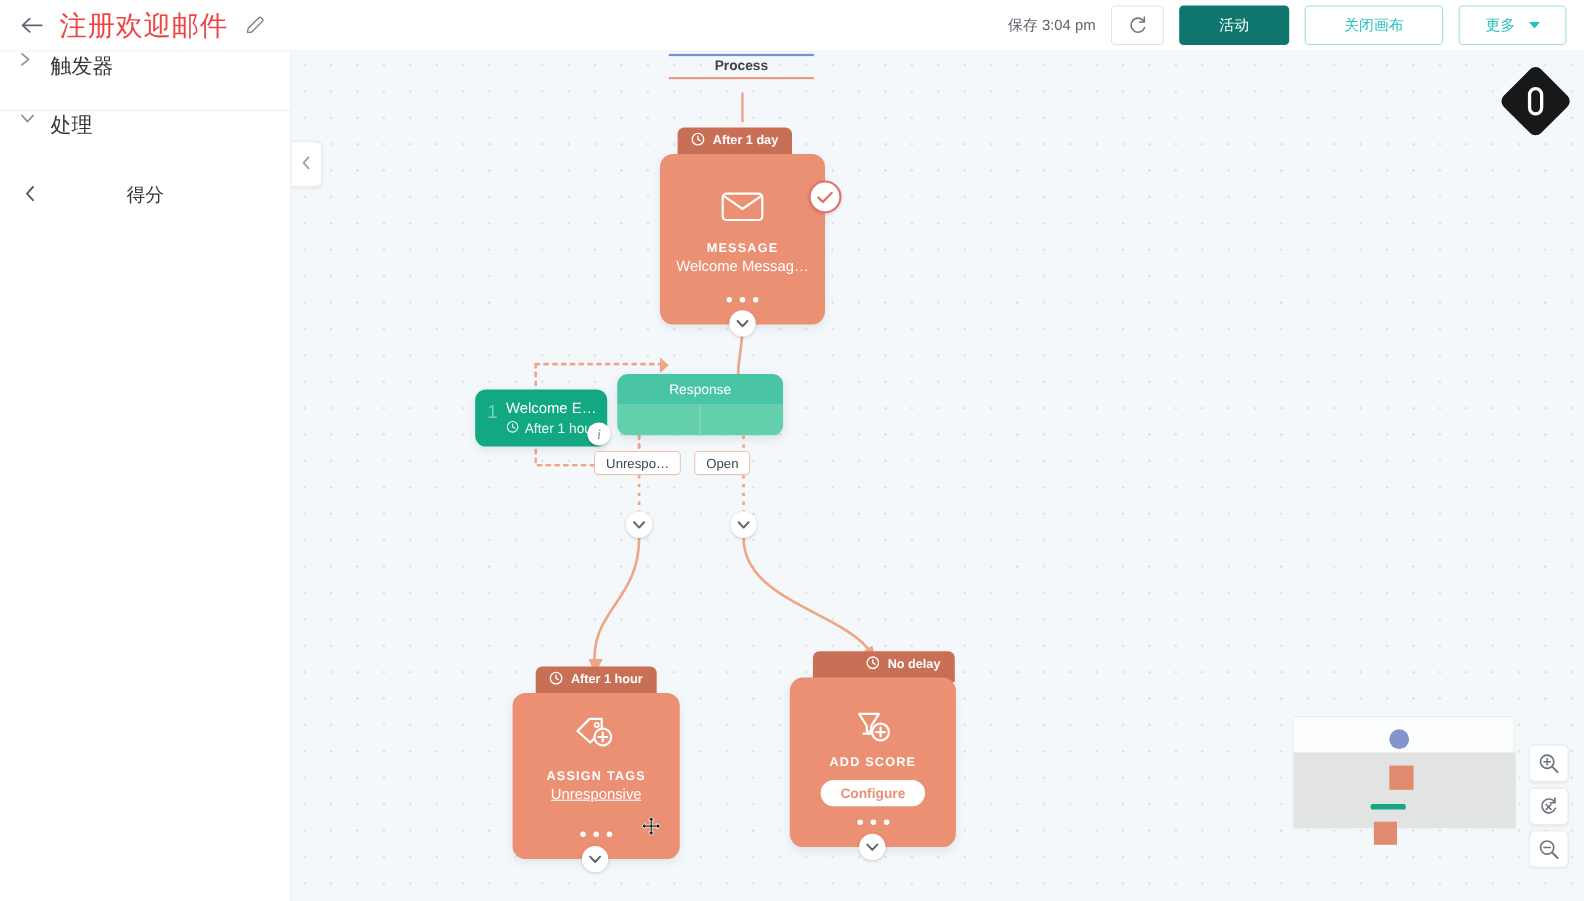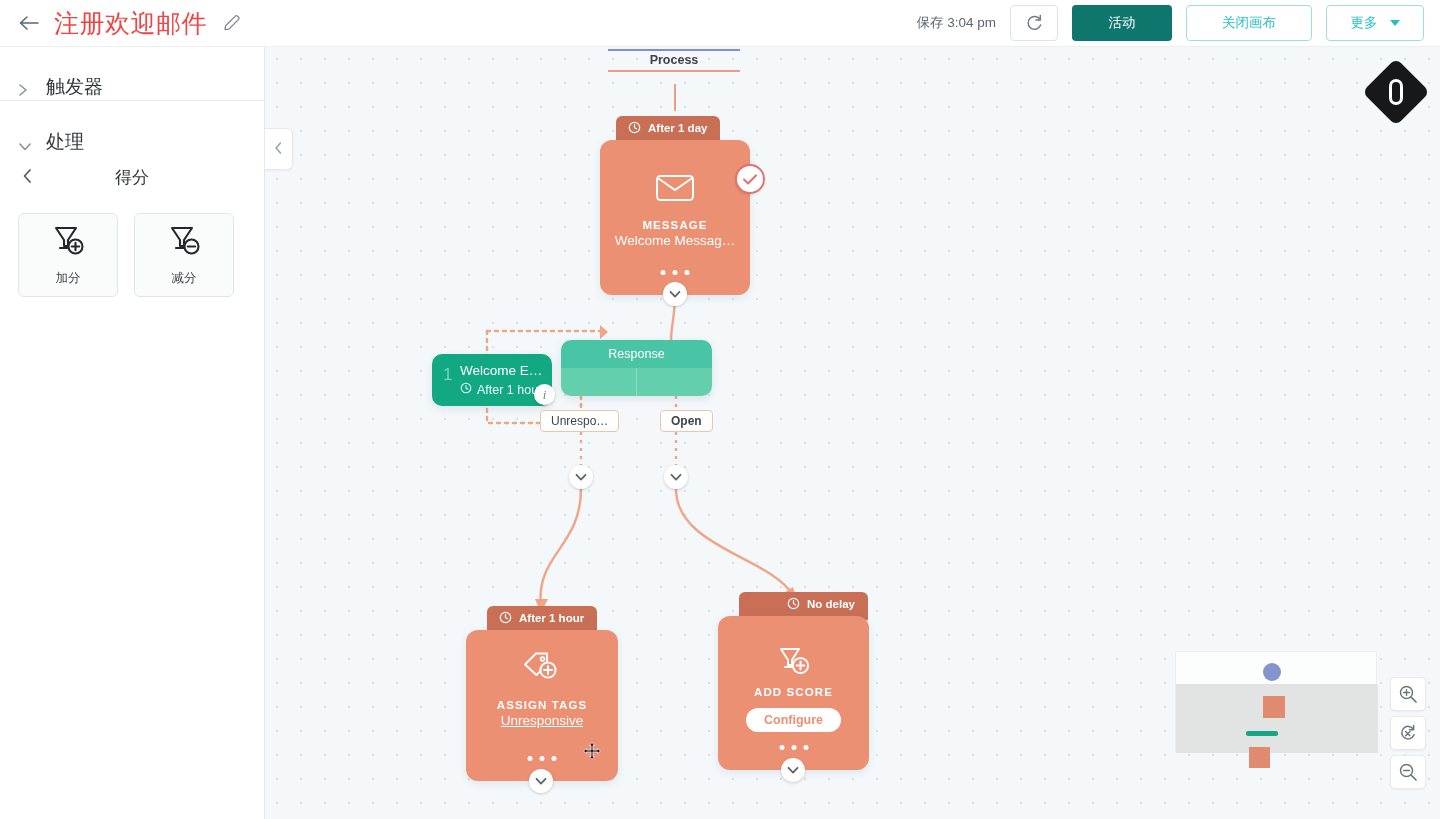--- a/index.html
+++ b/index.html
@@ -57,21 +57,21 @@
     width: 0; height: 0; border-left: 5px solid transparent;
     border-right: 5px solid transparent; border-top: 6px solid #26bfc0;
   }
 
   
   .sidebar {
     position: absolute; top: 47px; left: 0; width: 265px; height: 772px;
     background: #fff; border-right: 1px solid #e4e8eb;
   }
   .side-section {
-    display: flex; align-items: flex-end; gap: 14px;
+    display: flex; align-items: flex-start; gap: 14px;
     padding: 0 0 0 18px; height: 54px; cursor: pointer;
     border-bottom: 1px solid #ebeef0;
   }
   .side-section.no-border { border-bottom: none; }
   .chev { color: #8a9299; font-size: 16px; width: 14px; display:block; line-height:1;}
   .side-label { font-size: 19px; color: #33383d; }
   .score-head {
     display: flex; align-items: center; height: 44px; padding-left: 22px;
     position: relative;
   }
@@ -284,44 +284,20 @@
 
     <div class="score-head">
       <span class="score-back">
         <svg width="11" height="16" viewBox="0 0 11 16">
             <path d="M8 2 L2.5 8 L8 14" fill="none" stroke="#555b61" stroke-width="1.7" stroke-linecap="round" stroke-linejoin="round"></path>
           </svg>
       </span>
       <span class="score-title">得分</span>
     </div>
 
-    <div class="tile-row">
-      <div class="tile">
-        <span>
-          <svg width="36" height="34" viewBox="0 0 36 34">
-            <path d="M6 4 H26 L18 16 V22 H14 V16 Z" fill="none" stroke="#24282c" stroke-width="2.1" stroke-linejoin="round"></path>
-            <path d="M10 24 H22" stroke="#24282c" stroke-width="2.1" stroke-linecap="round"></path>
-            <circle cx="25.5" cy="22.5" r="7" fill="#fafbfb" stroke="#24282c" stroke-width="2.1"></circle>
-            <path d="M25.5 18.8 V26.2 M21.8 22.5 H29.2" stroke="#24282c" stroke-width="2.1" stroke-linecap="round"></path>
-          </svg>
-        </span>
-        <span class="tile-label">加分</span>
-      </div>
-      <div class="tile">
-        <span>
-          <svg width="36" height="34" viewBox="0 0 36 34">
-            <path d="M6 4 H26 L18 16 V22 H14 V16 Z" fill="none" stroke="#24282c" stroke-width="2.1" stroke-linejoin="round"></path>
-            <path d="M10 24 H22" stroke="#24282c" stroke-width="2.1" stroke-linecap="round"></path>
-            <circle cx="25.5" cy="22.5" r="7" fill="#fafbfb" stroke="#24282c" stroke-width="2.1"></circle>
-            <path d="M21.8 22.5 H29.2" stroke="#24282c" stroke-width="2.1" stroke-linecap="round"></path>
-          </svg>
-        </span>
-        <span class="tile-label">减分</span>
-      </div>
-    </div>
   </div>
 
   <div class="canvas">
 
     <div class="collapse-tab">
       <span>
         <svg width="9" height="14" viewBox="0 0 9 14">
             <path d="M6.5 2 L2 7 L6.5 12" fill="none" stroke="#9aa3ab" stroke-width="1.6" stroke-linecap="round" stroke-linejoin="round"></path>
           </svg>
       </span>
@@ -418,21 +394,21 @@
 
     <div class="resp-node" style="left:296px; top:293px; width:151px;text-align:center;">
       <div class="resp-head">Response</div>
       <div class="resp-body">
         <div class="resp-half"></div>
         <div class="resp-half"></div>
       </div>
     </div>
 
     <div class="edge-label" style="left:275px; top:363px;">Unrespo…</div>
-    <div class="edge-label" style="left:395px; top:363px;font-weight:bold;">Open</div>
+    <div class="edge-label" style="left:366px; top:363px;">Open</div>
 
     <div class="chev-circle" style="left:304px; top:418px;">
       <svg width="12" height="9" viewBox="0 0 12 9">
           <path d="M1.5 1.8 L6 6.6 L10.5 1.8" fill="none" stroke="#5e666d" stroke-width="1.8" stroke-linecap="round" stroke-linejoin="round"></path>
         </svg>
     </div>
     <div class="chev-circle" style="left:399px; top:418px;">
       <svg width="12" height="9" viewBox="0 0 12 9">
           <path d="M1.5 1.8 L6 6.6 L10.5 1.8" fill="none" stroke="#5e666d" stroke-width="1.8" stroke-linecap="round" stroke-linejoin="round"></path>
         </svg>

